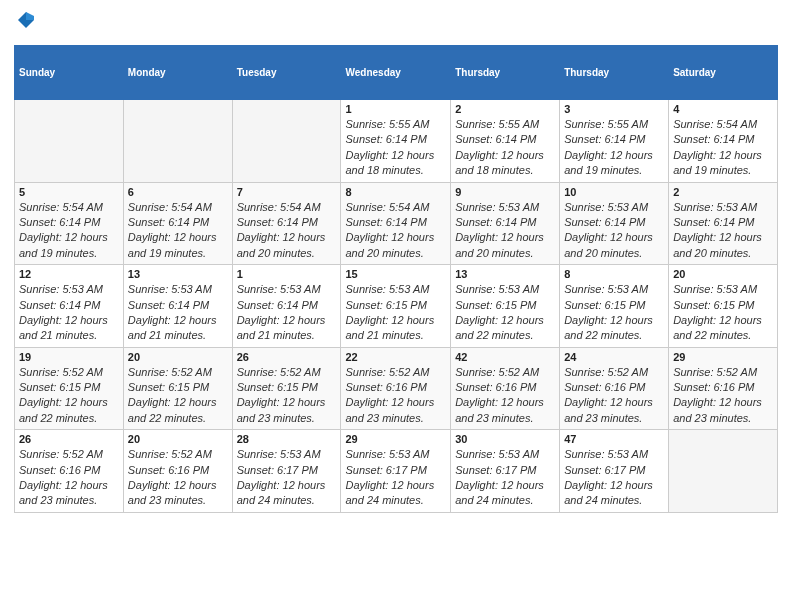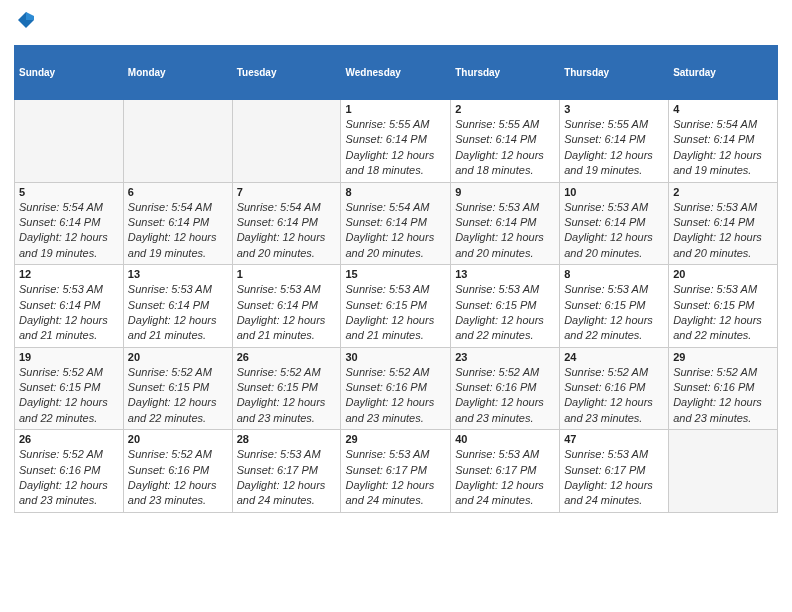--- a/index.html
+++ b/index.html
@@ -217,55 +217,55 @@
           </td>
           <td>
             <div class="day-number">20</div>
             <div class="day-info">Sunrise: 5:52 AM<br>Sunset: 6:15 PM<br>Daylight: 12 hours and 22 minutes.</div>
           </td>
           <td>
             <div class="day-number">26</div>
             <div class="day-info">Sunrise: 5:52 AM<br>Sunset: 6:15 PM<br>Daylight: 12 hours and 23 minutes.</div>
           </td>
           <td>
+            <div class="day-number">22</div>
+            <div class="day-info">Sunrise: 5:52 AM<br>Sunset: 6:16 PM<br>Daylight: 12 hours and 23 minutes.</div>
+          </td>
+          <td>
+            <div class="day-number">42</div>
+            <div class="day-info">Sunrise: 5:52 AM<br>Sunset: 6:16 PM<br>Daylight: 12 hours and 23 minutes.</div>
+          </td>
+          <td>
+            <div class="day-number">24</div>
+            <div class="day-info">Sunrise: 5:52 AM<br>Sunset: 6:16 PM<br>Daylight: 12 hours and 23 minutes.</div>
+          </td>
+          <td>
+            <div class="day-number">29</div>
+            <div class="day-info">Sunrise: 5:52 AM<br>Sunset: 6:16 PM<br>Daylight: 12 hours and 23 minutes.</div>
+          </td>
+        </tr>
+        <tr>
+          <td>
+            <div class="day-number">26</div>
+            <div class="day-info">Sunrise: 5:52 AM<br>Sunset: 6:16 PM<br>Daylight: 12 hours and 23 minutes.</div>
+          </td>
+          <td>
+            <div class="day-number">20</div>
+            <div class="day-info">Sunrise: 5:52 AM<br>Sunset: 6:16 PM<br>Daylight: 12 hours and 23 minutes.</div>
+          </td>
+          <td>
+            <div class="day-number">28</div>
+            <div class="day-info">Sunrise: 5:53 AM<br>Sunset: 6:17 PM<br>Daylight: 12 hours and 24 minutes.</div>
+          </td>
+          <td>
+            <div class="day-number">29</div>
+            <div class="day-info">Sunrise: 5:53 AM<br>Sunset: 6:17 PM<br>Daylight: 12 hours and 24 minutes.</div>
+          </td>
+          <td>
             <div class="day-number">30</div>
-            <div class="day-info">Sunrise: 5:52 AM<br>Sunset: 6:16 PM<br>Daylight: 12 hours and 23 minutes.</div>
-          </td>
-          <td>
-            <div class="day-number">23</div>
-            <div class="day-info">Sunrise: 5:52 AM<br>Sunset: 6:16 PM<br>Daylight: 12 hours and 23 minutes.</div>
-          </td>
-          <td>
-            <div class="day-number">24</div>
-            <div class="day-info">Sunrise: 5:52 AM<br>Sunset: 6:16 PM<br>Daylight: 12 hours and 23 minutes.</div>
-          </td>
-          <td>
-            <div class="day-number">29</div>
-            <div class="day-info">Sunrise: 5:52 AM<br>Sunset: 6:16 PM<br>Daylight: 12 hours and 23 minutes.</div>
-          </td>
-        </tr>
-        <tr>
-          <td>
-            <div class="day-number">26</div>
-            <div class="day-info">Sunrise: 5:52 AM<br>Sunset: 6:16 PM<br>Daylight: 12 hours and 23 minutes.</div>
-          </td>
-          <td>
-            <div class="day-number">20</div>
-            <div class="day-info">Sunrise: 5:52 AM<br>Sunset: 6:16 PM<br>Daylight: 12 hours and 23 minutes.</div>
-          </td>
-          <td>
-            <div class="day-number">28</div>
-            <div class="day-info">Sunrise: 5:53 AM<br>Sunset: 6:17 PM<br>Daylight: 12 hours and 24 minutes.</div>
-          </td>
-          <td>
-            <div class="day-number">29</div>
-            <div class="day-info">Sunrise: 5:53 AM<br>Sunset: 6:17 PM<br>Daylight: 12 hours and 24 minutes.</div>
-          </td>
-          <td>
-            <div class="day-number">40</div>
             <div class="day-info">Sunrise: 5:53 AM<br>Sunset: 6:17 PM<br>Daylight: 12 hours and 24 minutes.</div>
           </td>
           <td>
             <div class="day-number">47</div>
             <div class="day-info">Sunrise: 5:53 AM<br>Sunset: 6:17 PM<br>Daylight: 12 hours and 24 minutes.</div>
           </td>
           <td class="empty-cell"></td>
         </tr>
       </tbody>
   </table>

